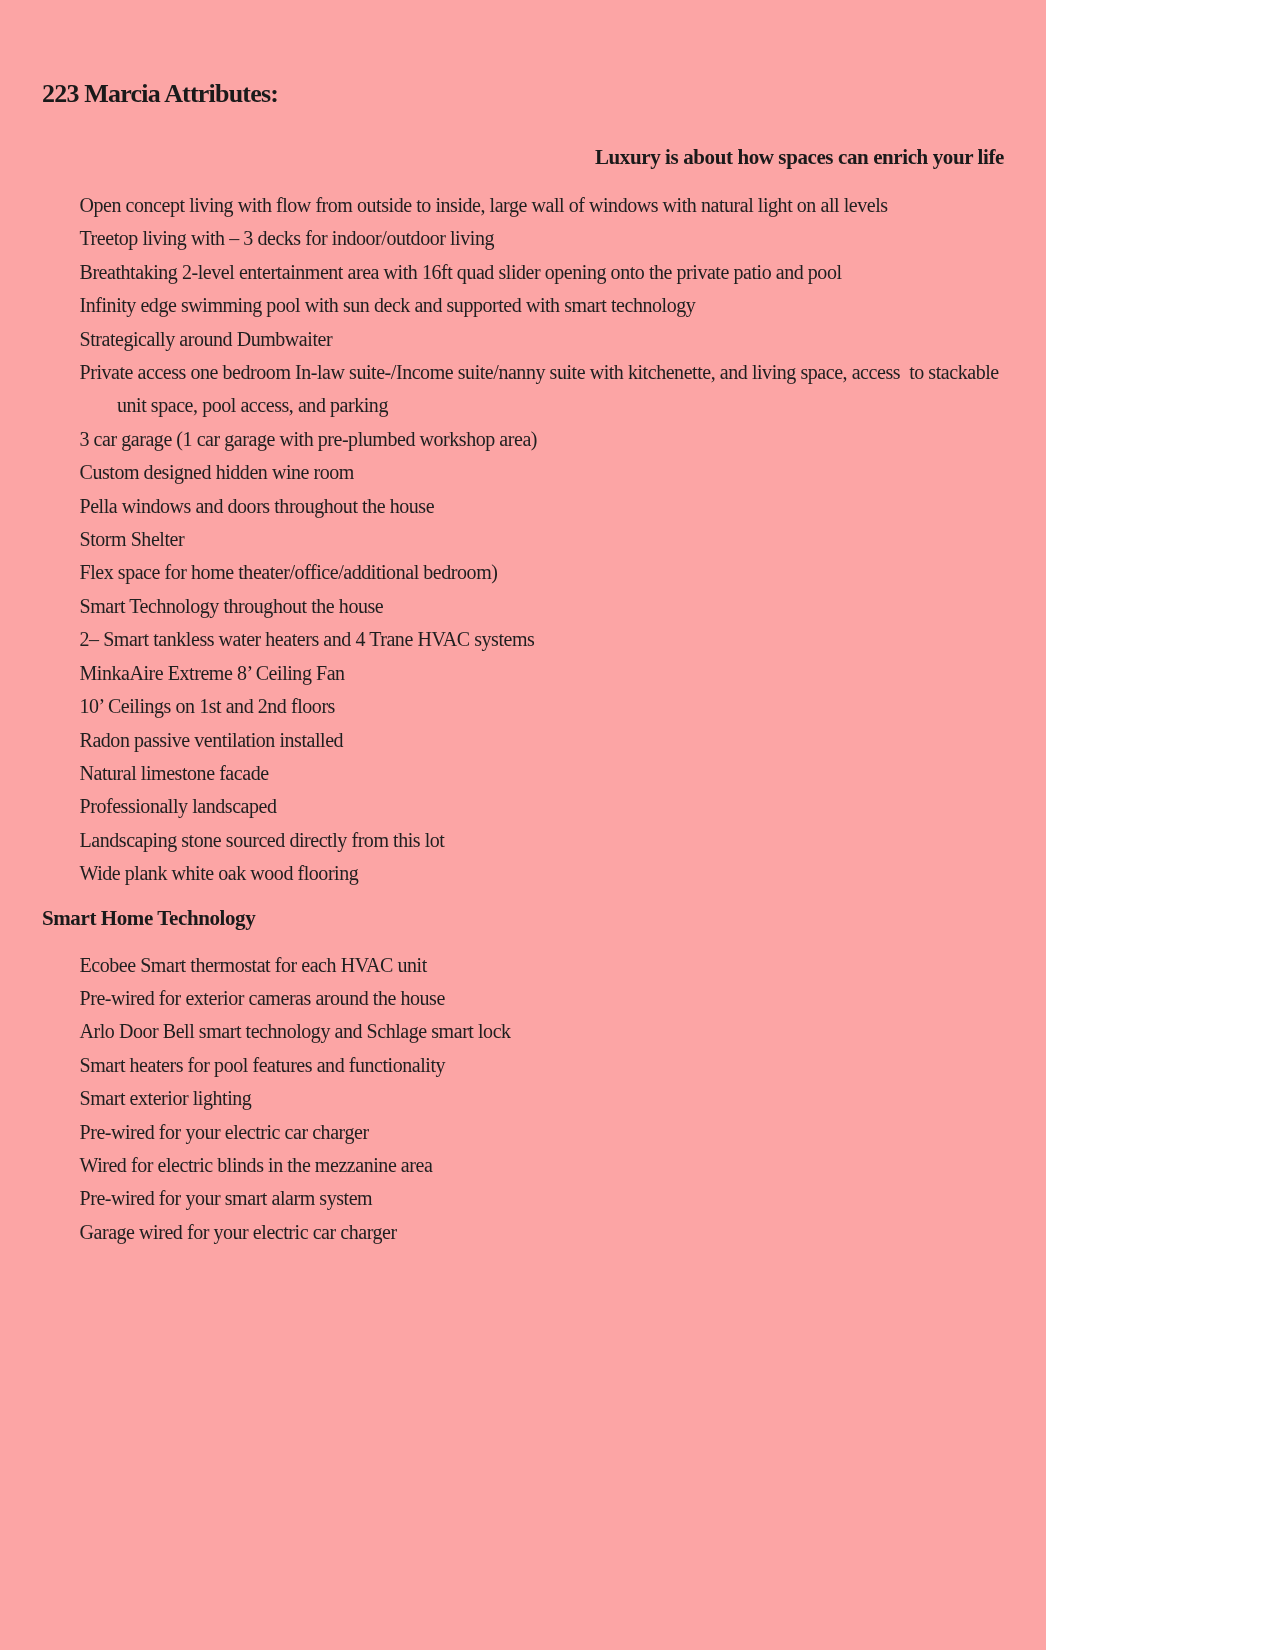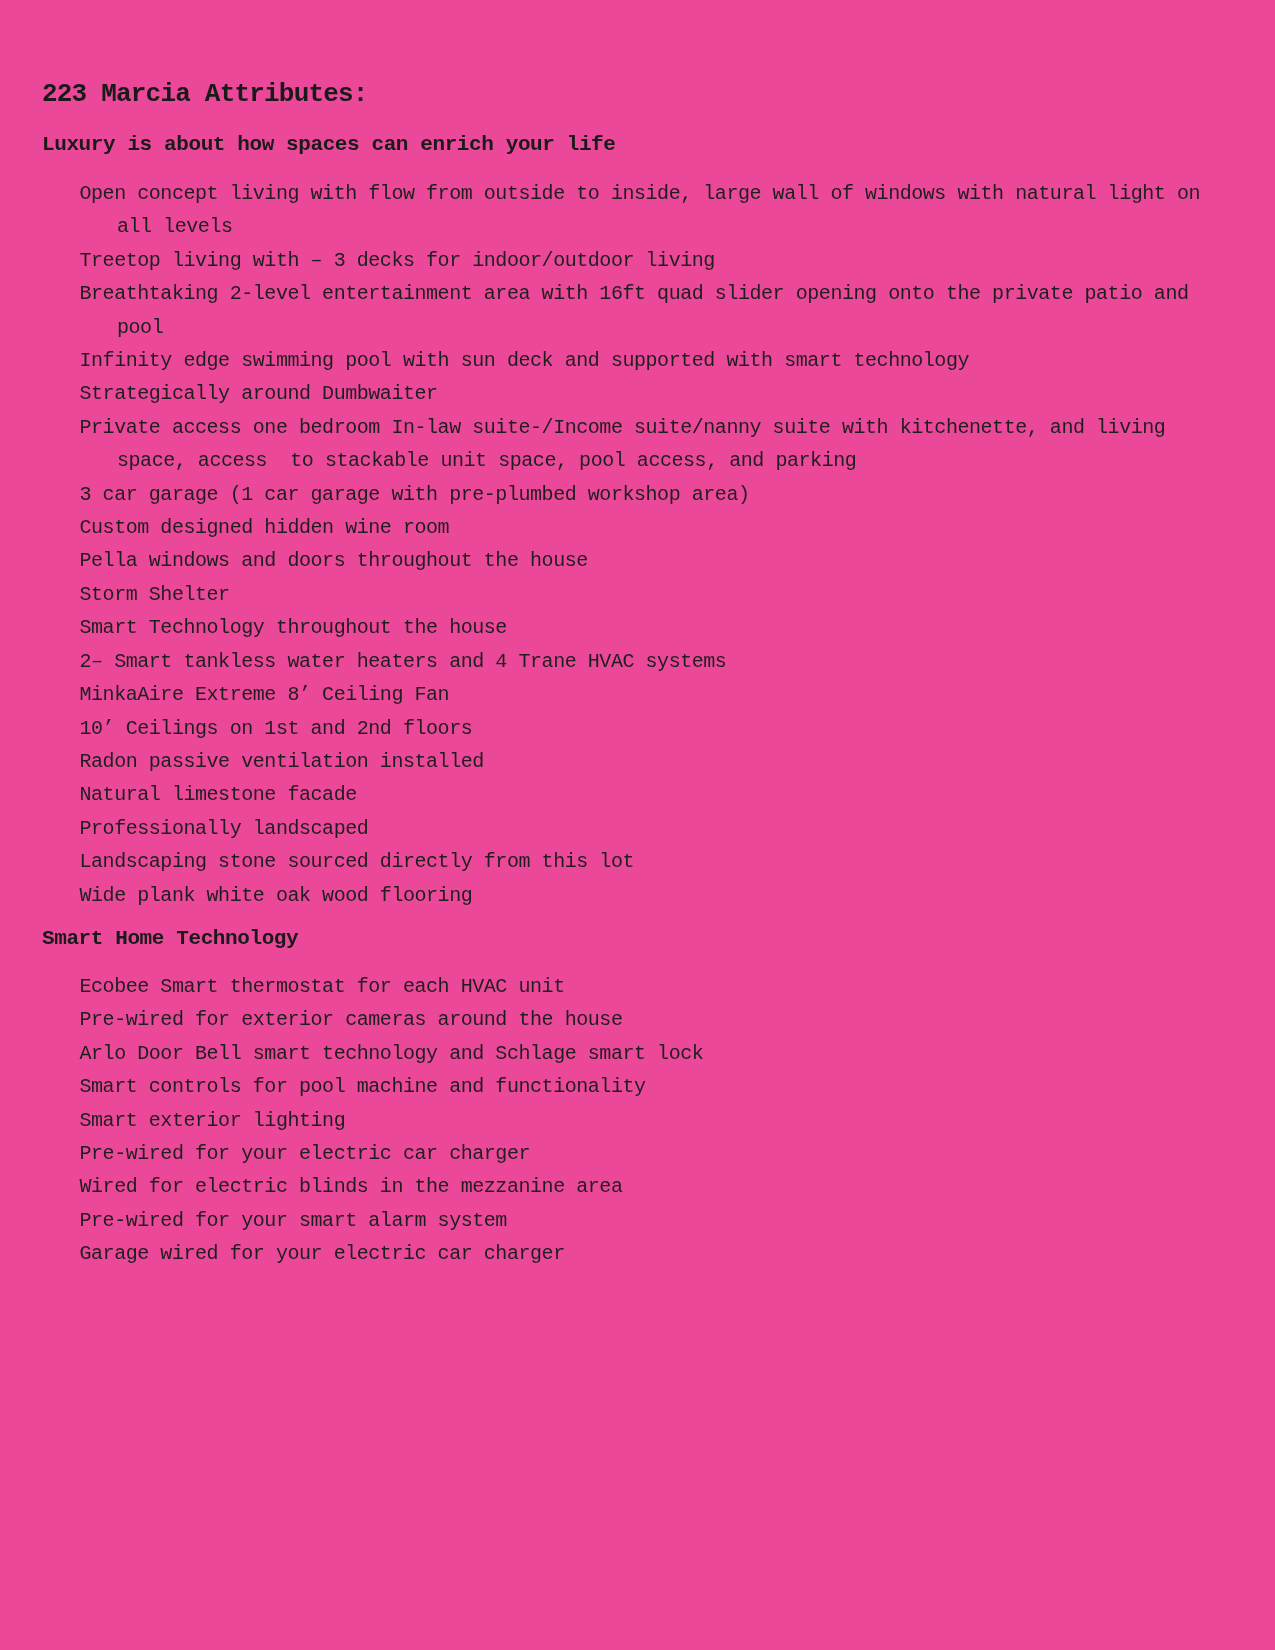--- a/index.html
+++ b/index.html
@@ -2,25 +2,25 @@
 <html><head>
 <meta charset="utf-8">
 <style>
   html, body {
     margin: 0;
     padding: 0;
     background: #ffffff;
   }
   .page {
     position: relative;
-    width: 1275px;
+    width: 1046px;
     height: 1650px;
-    background: #ec4899;
+    background: #fca5a5;
     overflow: hidden;
-    font-family: Liberation Mono, monospace;
+    font-family: Liberation Serif, serif;
     color: #1f1f1f;
     -webkit-font-smoothing: antialiased;
   }
   .content {
     position: absolute;
     left: 42px;
     right: 42px;
     top: 0;
   }
   .doc-title {
@@ -31,21 +31,21 @@
     letter-spacing: -0.8px;
     color: #1a1a1a;
   }
   .section-heading {
     font-size: 21px;
     font-weight: 700;
     line-height: 30px;
     letter-spacing: -0.4px;
     color: #1a1a1a;
   }
-  .sec-0 .section-heading { margin: 18px 0 17px 0; }
+  .sec-0 .section-heading { margin: 30px 0 17px 0; text-align: right; }
   .sec-1 .section-heading { margin: 12px 0 16px 0; }
   .attr-list {
     list-style: none;
     margin: 0;
     padding: 0;
   }
   .attr-list li {
     margin: 0;
     padding-left: 75px;
     text-indent: -37.5px;
@@ -69,39 +69,40 @@
           <li>Open concept living with flow from outside to inside, large wall of windows with natural light on all levels</li>
           <li>Treetop living with – 3 decks for indoor/outdoor living</li>
           <li>Breathtaking 2-level entertainment area with 16ft quad slider opening onto the private patio and pool</li>
           <li>Infinity edge swimming pool with sun deck and supported with smart technology</li>
           <li>Strategically around Dumbwaiter</li>
           <li>Private access one bedroom In-law suite-/Income suite/nanny suite with kitchenette, and living space, access  to stackable unit space, pool access, and parking</li>
           <li>3 car garage (1 car garage with pre-plumbed workshop area)</li>
           <li>Custom designed hidden wine room</li>
           <li>Pella windows and doors throughout the house</li>
           <li>Storm Shelter</li>
+          <li>Flex space for home theater/office/additional bedroom)</li>
           <li>Smart Technology throughout the house</li>
           <li>2– Smart tankless water heaters and 4 Trane HVAC systems</li>
           <li>MinkaAire Extreme 8’ Ceiling Fan</li>
           <li>10’ Ceilings on 1st and 2nd floors</li>
           <li>Radon passive ventilation installed</li>
           <li>Natural limestone facade</li>
           <li>Professionally landscaped</li>
           <li>Landscaping stone sourced directly from this lot</li>
           <li>Wide plank white oak wood flooring</li>
         </ul>
   </section>
       <section class="doc-section sec-1">
     <h2 class="section-heading">Smart Home Technology</h2>
     <ul class="attr-list">
 
     <li>Ecobee Smart thermostat for each HVAC unit</li>
           <li>Pre-wired for exterior cameras around the house</li>
           <li>Arlo Door Bell smart technology and Schlage smart lock</li>
-          <li>Smart controls for pool machine and functionality</li>
+          <li>Smart heaters for pool features and functionality</li>
           <li>Smart exterior lighting</li>
           <li>Pre-wired for your electric car charger</li>
           <li>Wired for electric blinds in the mezzanine area</li>
           <li>Pre-wired for your smart alarm system</li>
           <li>Garage wired for your electric car charger</li>
         </ul>
   </section>
     </div>
 </div>
 

